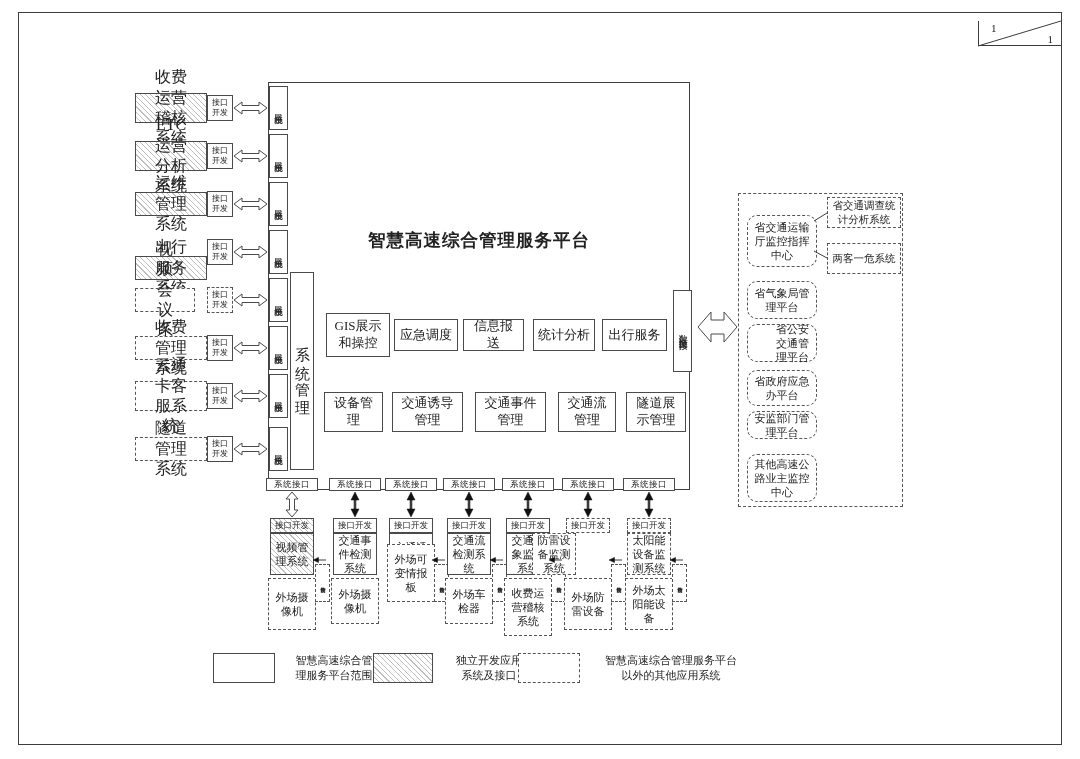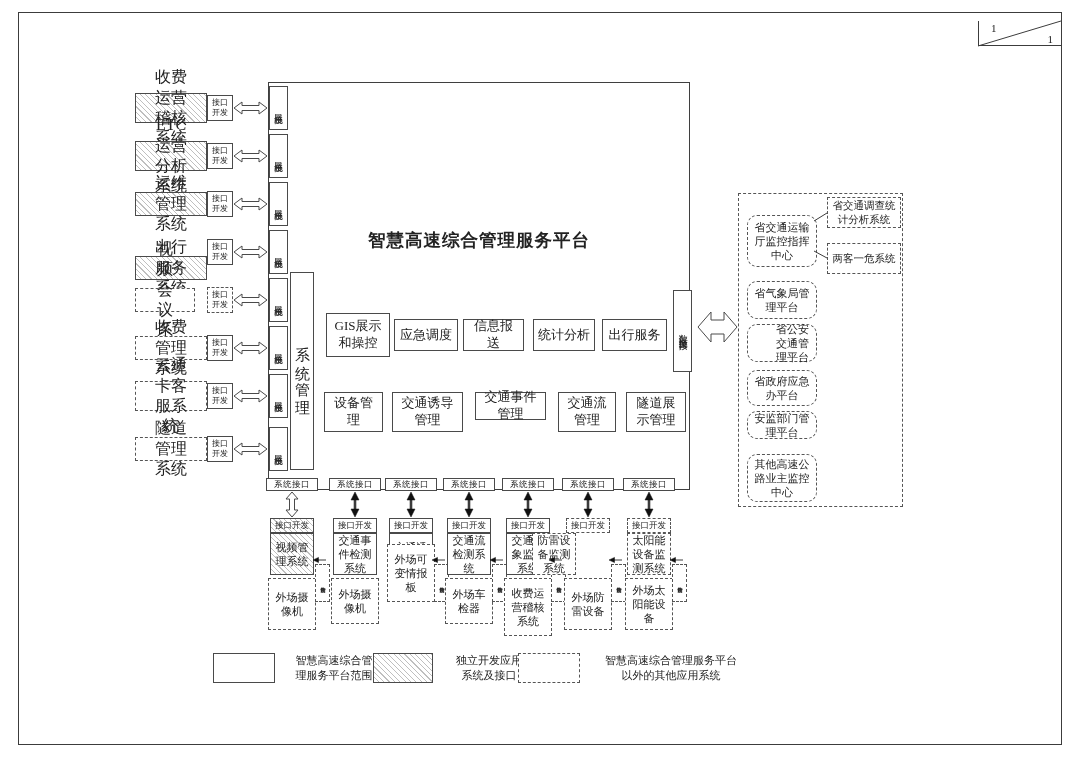--- a/index.html
+++ b/index.html
@@ -73,21 +73,21 @@
       <div class="box sys-label dashed" style="left: 135px; top: 437px; width: 72px; height: 24px;">隧道管理系统</div>
       <div class="box iface" style="left: 207px; top: 436px; width: 26px; height: 26px;">接口开发</div>
       <div class="box vtext vport" style="left: 269px; top: 427px; width: 19px; height: 44px;">系统接口</div>
       <div class="box fn1" style="left: 326px; top: 313px; width: 64px; height: 44px;">GIS展示和操控</div>
       <div class="box fn1" style="left: 394px; top: 319px; width: 64px; height: 32px;">应急调度</div>
       <div class="box fn1" style="left: 463px; top: 319px; width: 61px; height: 32px;">信息报送</div>
       <div class="box fn1" style="left: 533px; top: 319px; width: 62px; height: 32px;">统计分析</div>
       <div class="box fn1" style="left: 602px; top: 319px; width: 65px; height: 32px;">出行服务</div>
       <div class="box fn2" style="left: 324px; top: 392px; width: 59px; height: 40px;">设备管理</div>
       <div class="box fn2" style="left: 392px; top: 392px; width: 71px; height: 40px;">交通诱导管理</div>
-      <div class="box fn2" style="left: 475px; top: 392px; width: 71px; height: 28px;">交通事件管理</div>
+      <div class="box fn2" style="left: 475px; top: 392px; width: 71px; height: 40px;">交通事件管理</div>
       <div class="box fn2" style="left: 558px; top: 392px; width: 58px; height: 40px;">交通流管理</div>
       <div class="box fn2" style="left: 626px; top: 392px; width: 60px; height: 40px;">隧道展示管理</div>
       <div class="box vport" style="left: 266px; top: 478px; width: 52px; height: 13px;">系统接口</div>
       <div class="box hdr hatched" style="left: 270px; top: 518px; width: 44px; height: 15px;">接口开发</div>
       <div class="box fsys hatched" style="left: 270px; top: 533px; width: 44px; height: 42px;">视频管理系统</div>
       <div class="box fdev dashed" style="left: 268px; top: 578px; width: 48px; height: 52px;">外场摄像机</div>
       <div class="box anno dashed" style="left: 315px; top: 564px; width: 15px; height: 38px;">
         <span class="vtext">后台控制软件</span>
       </div>
       <div class="box vport" style="left: 329px; top: 478px; width: 52px; height: 13px;">系统接口</div>

